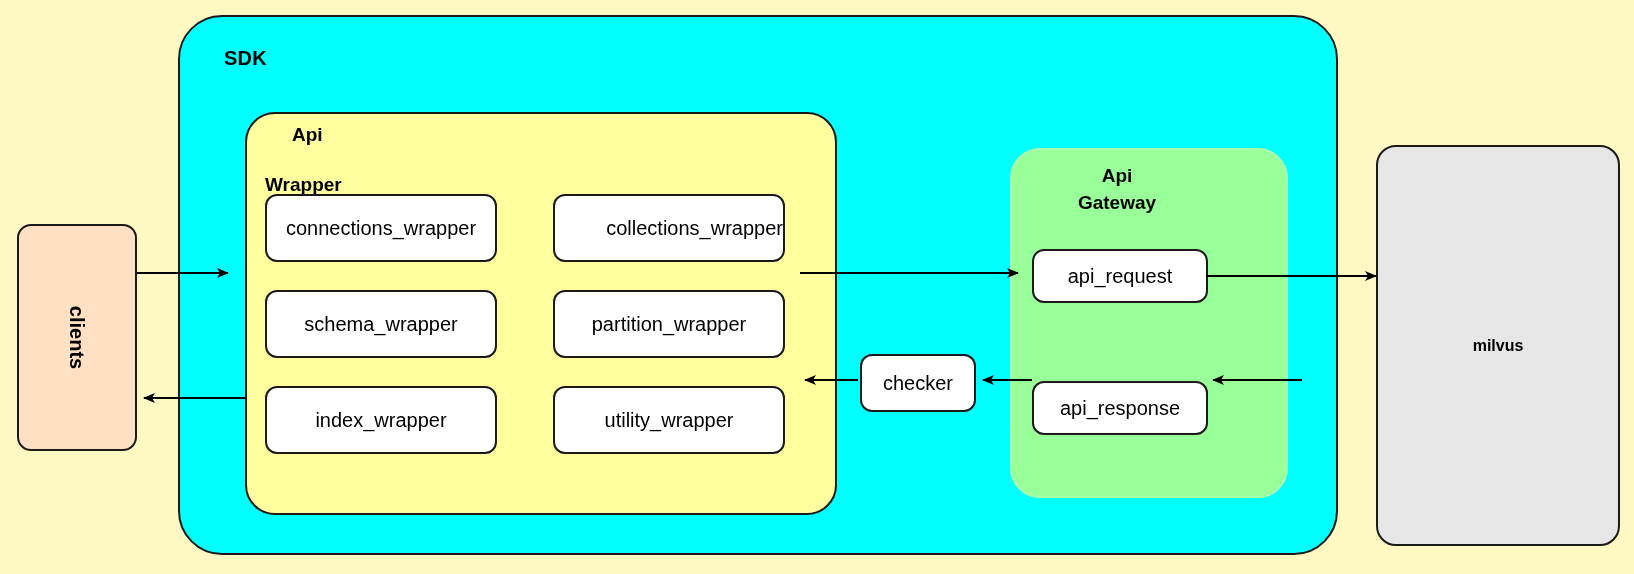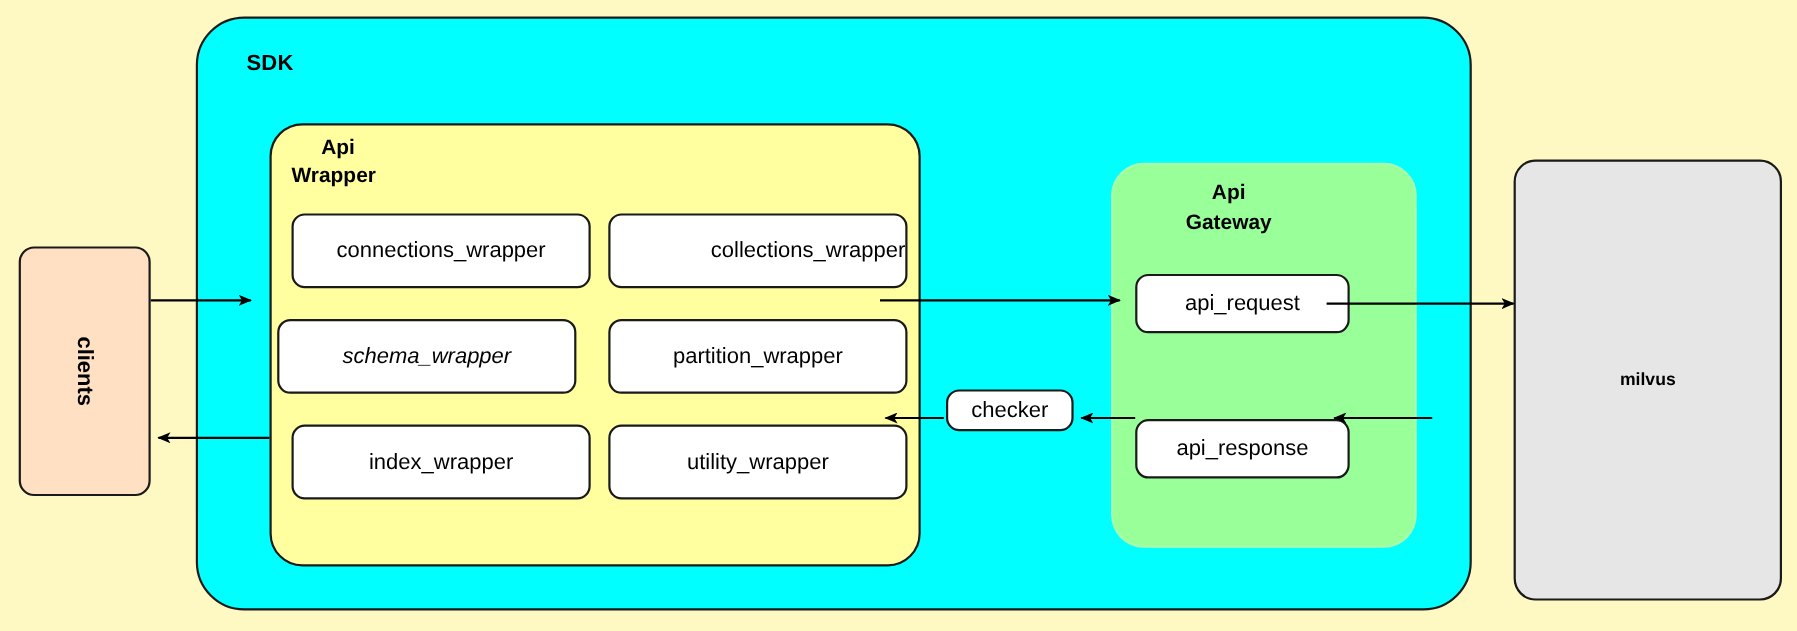--- a/index.html
+++ b/index.html
@@ -50,21 +50,21 @@
   .apiwrapper-label {
     position: absolute;
     left: 18px; top: 8px;
     font-size: 19px;
     font-weight: bold;
     line-height: 25px;
     color: #000000;
     width: 140px;
   }
   .apiwrapper-label .l1 { display:block; padding-left: 27px; }
-  .apiwrapper-label .l2 { display:block; }
+  .apiwrapper-label .l2 { display:block;margin-top:25px; }
 
   .gateway-box {
     left: 1010px; top: 148px;
     width: 278px; height: 350px;
     background: #99ff99;
     border: 2px solid #aaffaa;
     border-radius: 30px;
     display: block;
   }
   .gateway-label {
@@ -77,21 +77,21 @@
     width: 170px;
     text-align: center;
   }
 
   
   .wrapper-node {
     background: #ffffff;
     border-radius: 12px;
     font-size: 20px;
     color: #000000;
-    width: 272px;
+    width: 232px;
     height: 68px;
   }
   .clients-box {
     left: 17px; top: 224px;
     width: 120px; height: 227px;
     background: #ffe0c2;
     border-radius: 14px;
   }
   .clients-label {
     font-size: 20px;
@@ -104,32 +104,32 @@
     left: 1376px; top: 145px;
     width: 244px; height: 401px;
     background: #e6e6e6;
     border-radius: 20px;
     font-size: 16px;
     font-weight: bold;
     color: #000000;
   }
   .checker-box {
     left: 860px; top: 354px;
-    width: 116px; height: 38px;
+    width: 116px; height: 58px;
     background: #ffffff;
     border-radius: 12px;
     font-size: 20px;
     color: #000000;
   }
   .gw-node {
     background: #ffffff;
     border-radius: 12px;
     font-size: 20px;
     color: #000000;
-    width: 195px;
+    width: 176px;
     height: 54px;
   }
 
   
   #arrows {
     position: absolute;
     left: 0; top: 0;
     width: 1634px; height: 574px;
     pointer-events: none;
   }
@@ -149,21 +149,21 @@
       <span class="l2">Wrapper</span>
     </div>
   </div>
 
   <div class="node wrapper-node" style="left:265px; top:194px;">
     <span>connections_wrapper</span>
   </div>
   <div class="node wrapper-node" style="left:553px; top:194px;justify-content:flex-end;">
     <span>collections_wrapper</span>
   </div>
-  <div class="node wrapper-node" style="left:252px; top:290px;font-style:italic;">
+  <div class="node wrapper-node" style="left:265px; top:290px;">
     <span>schema_wrapper</span>
   </div>
   <div class="node wrapper-node" style="left:553px; top:290px;align-items:center;">
     <span>partition_wrapper</span>
   </div>
   <div class="node wrapper-node" style="left:265px; top:386px;">
     <span>index_wrapper</span>
   </div>
   <div class="node wrapper-node" style="left:553px; top:386px;">
     <span>utility_wrapper</span>

